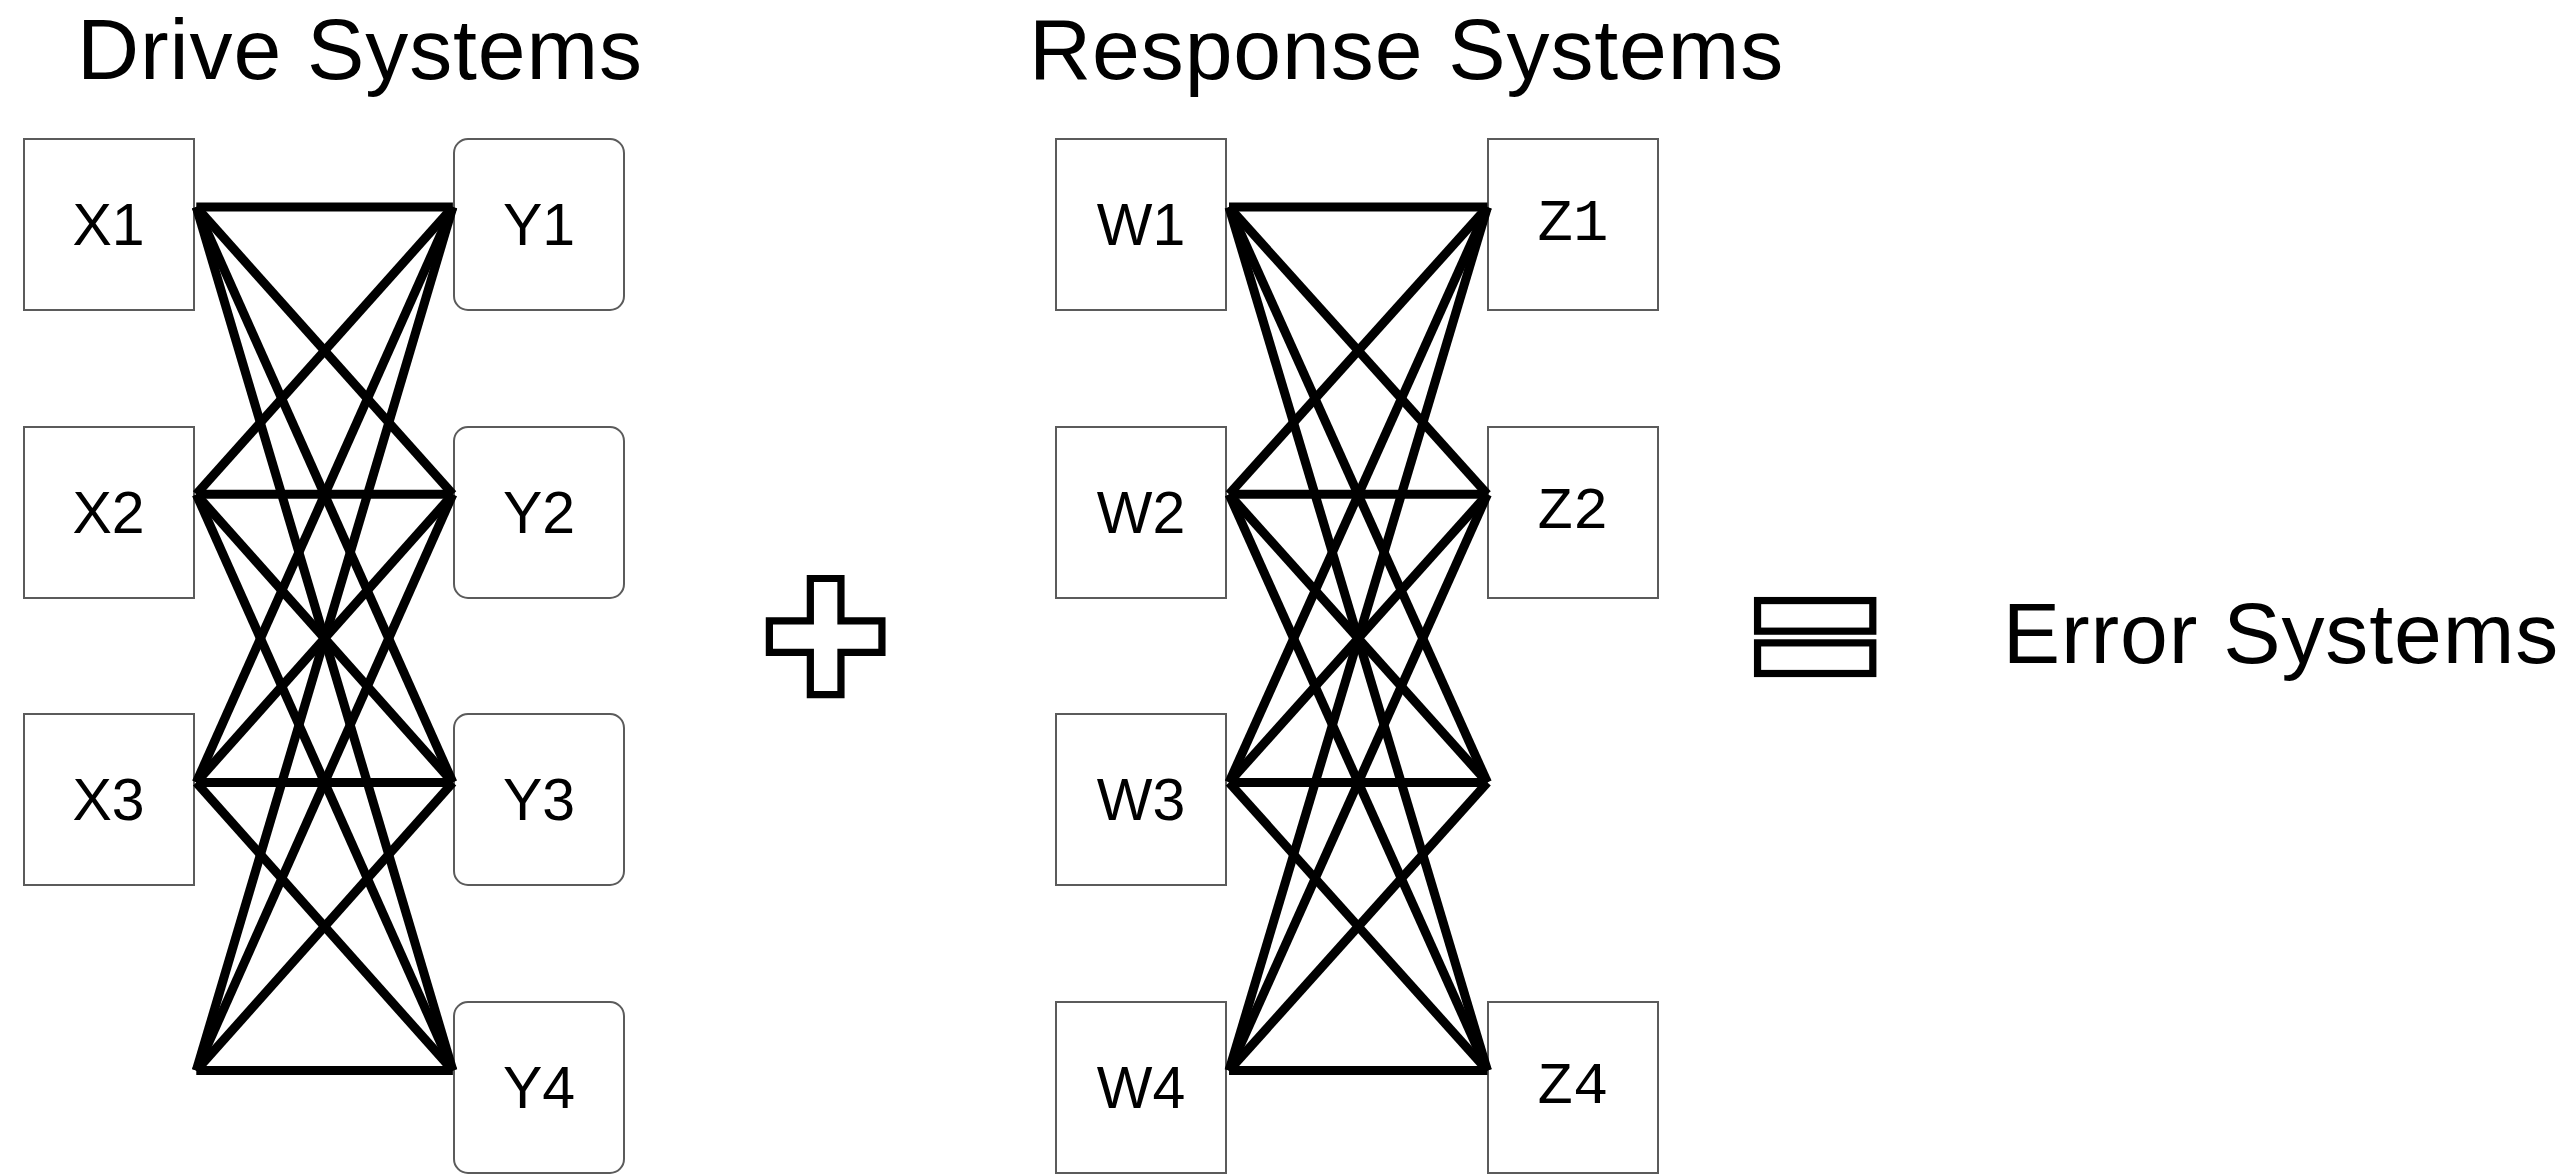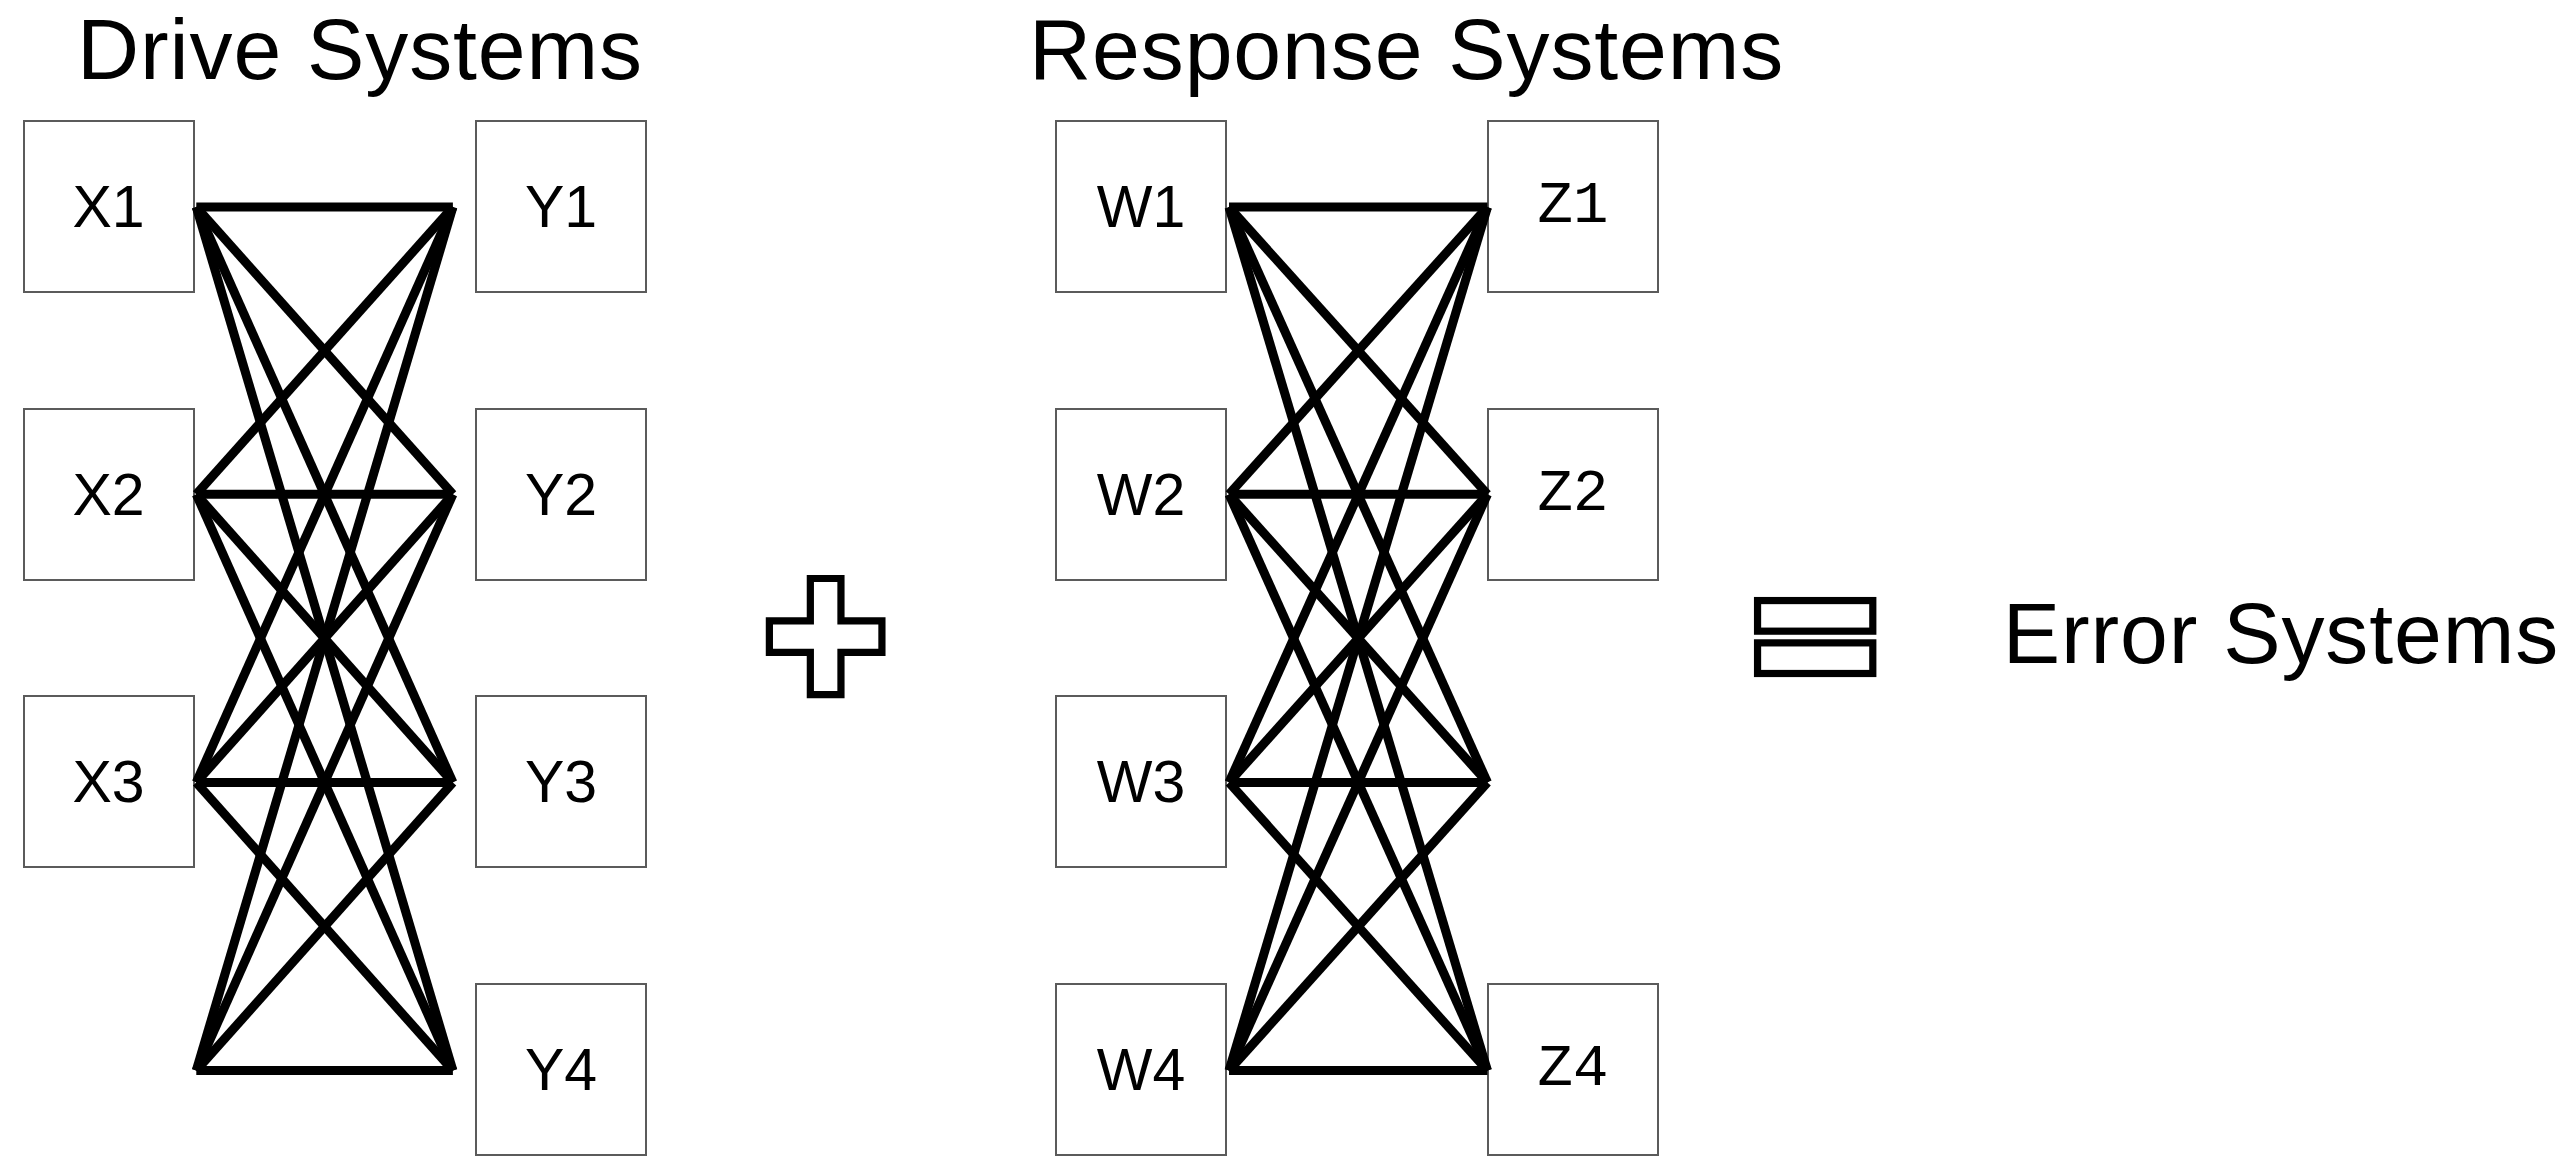--- a/index.html
+++ b/index.html
@@ -42,23 +42,24 @@
     z-index:2;
   }
   .node-box{
     position:absolute;
     width:168px;height:169px;
     border:2.7px solid var(--box-border);
     background:var(--box-fill);
     display:flex;align-items:center;justify-content:center;
     font-size:59px;
     z-index:2;
+    margin-top:18px;
   }
   
-  .col-x{left:22.5px;}  .col-y{left:475px;}
+  .col-x{left:22.5px;}  .col-y{left:453px;border-radius:15px;}
   .col-w{left:1055px;}.col-z{left:1487px;font-family:Liberation Mono, monospace;}
   
   .row-1{top:120px;} .row-2{top:408px;} .row-3{top:695px;} .row-4{top:983px;}
   #edges{
     position:absolute;left:0;top:0;
     z-index:3;
     pointer-events:none;
   }
   #operators{
     position:absolute;left:0;top:0;

